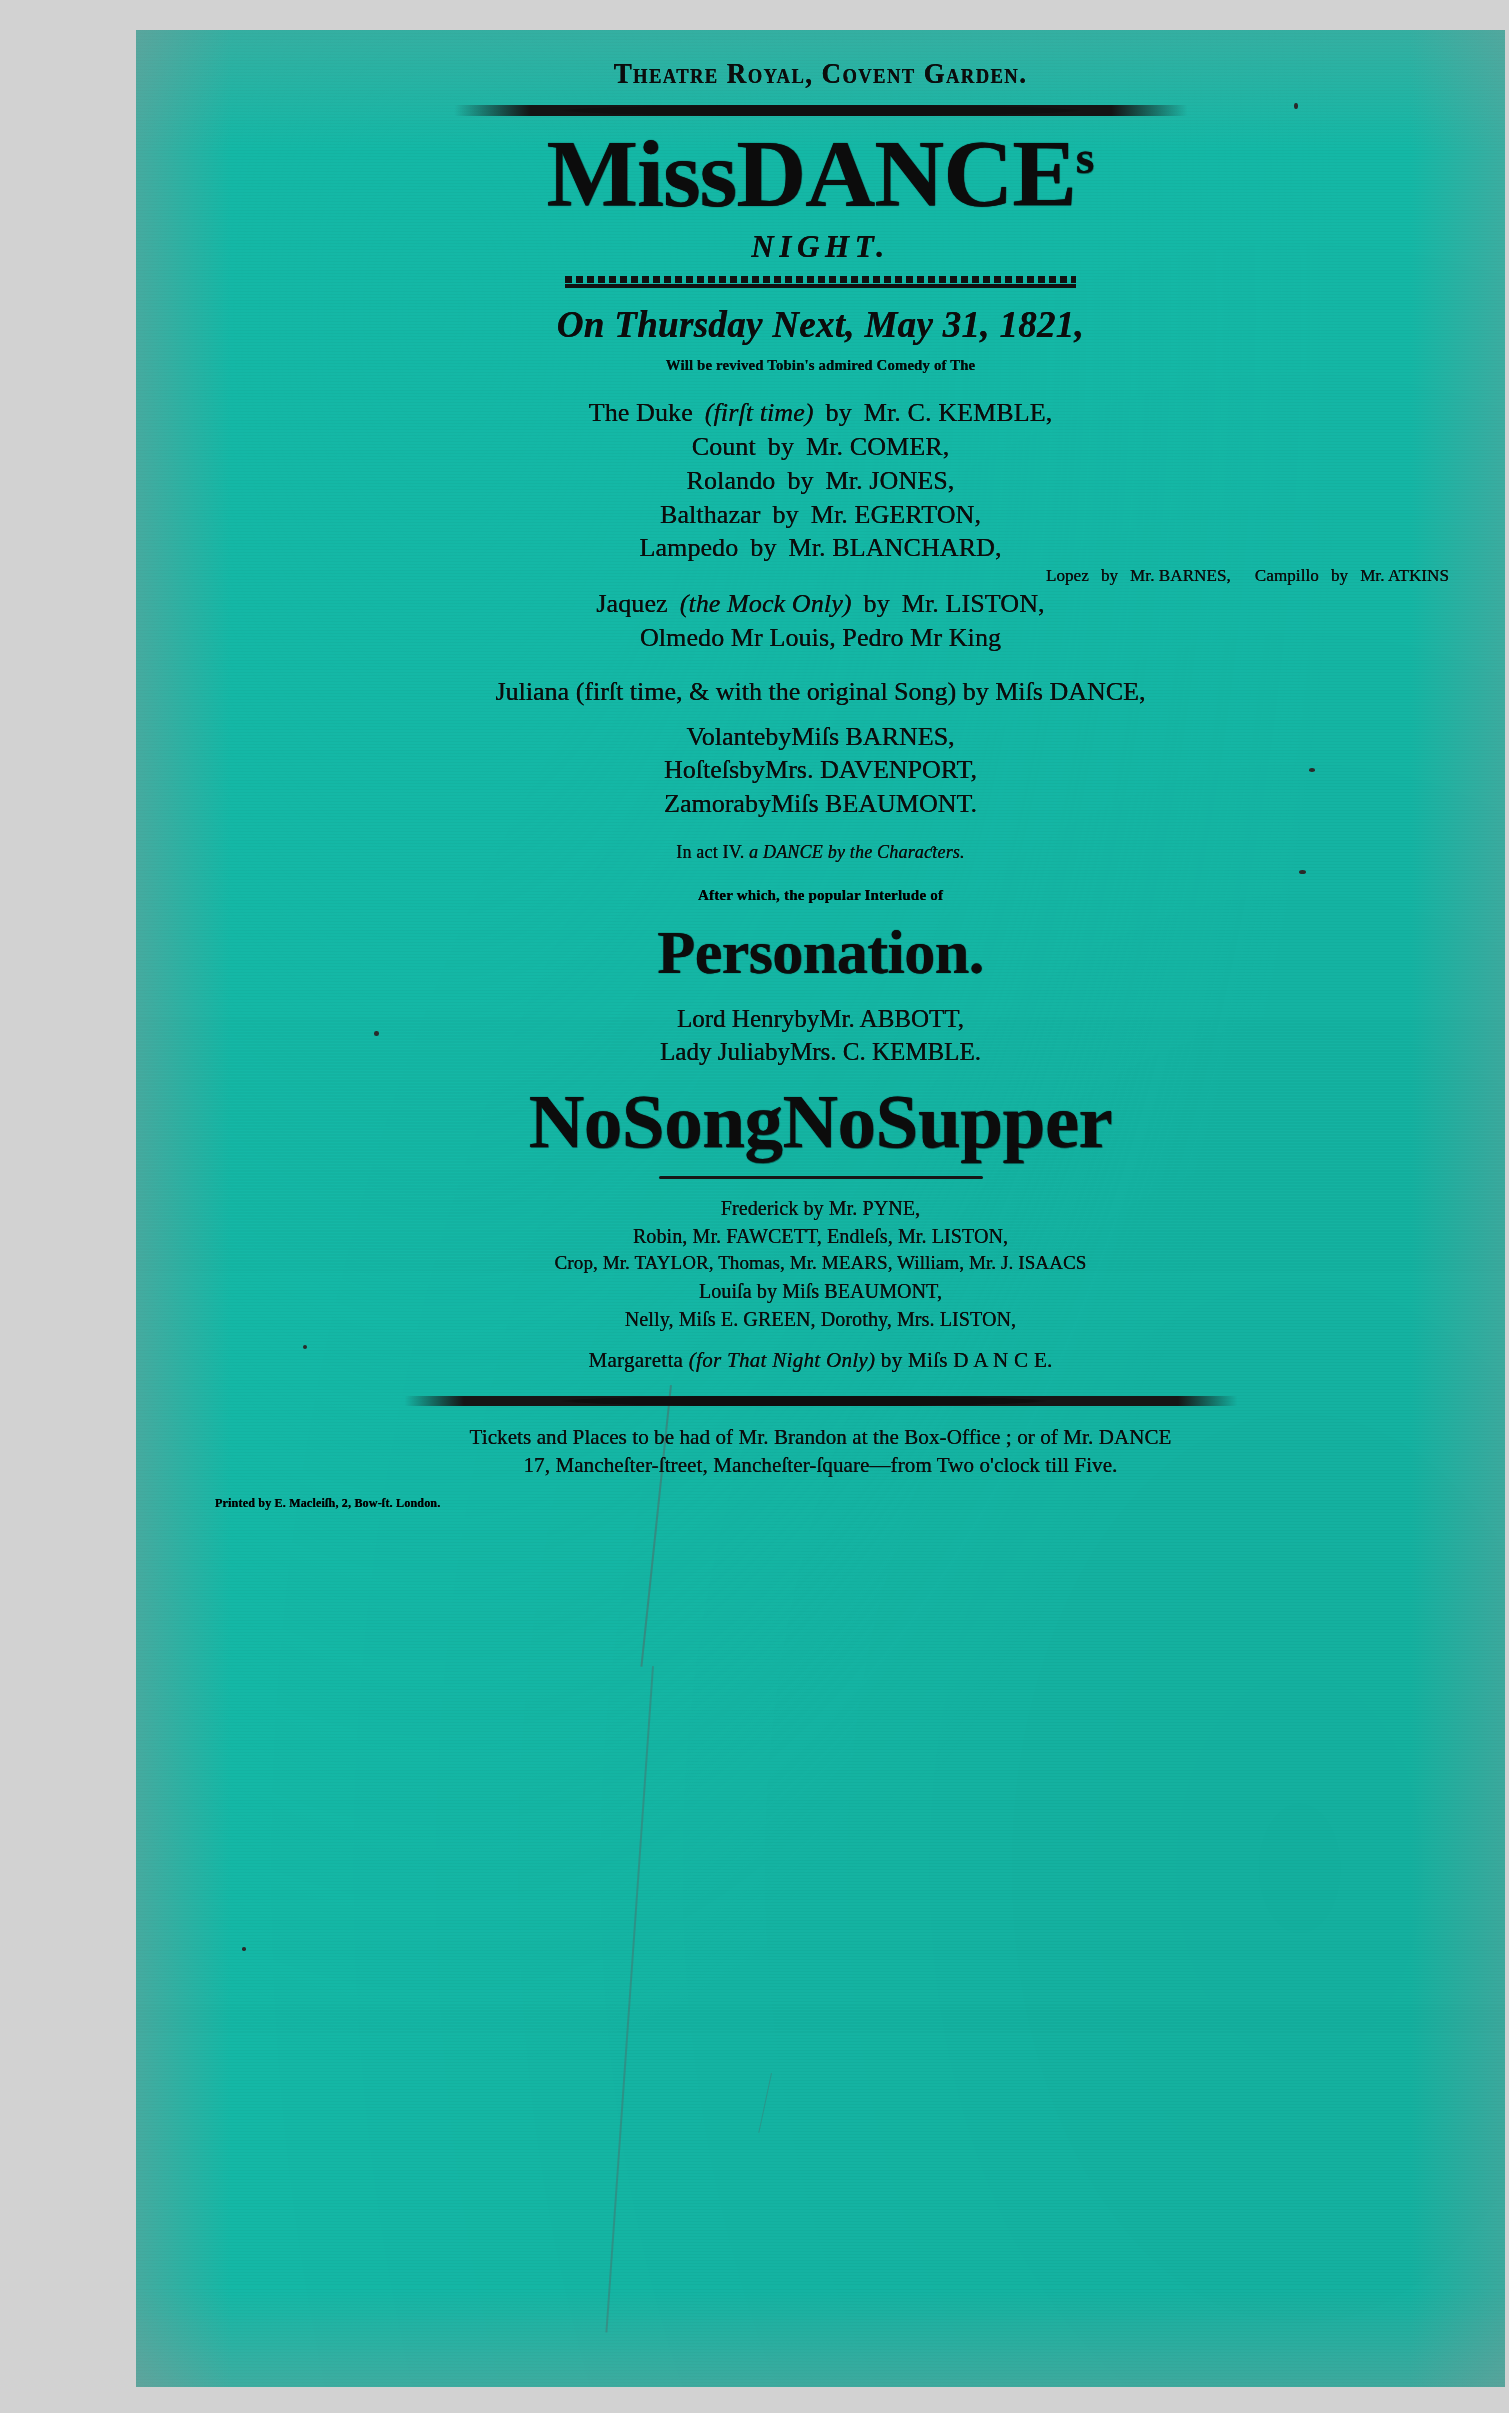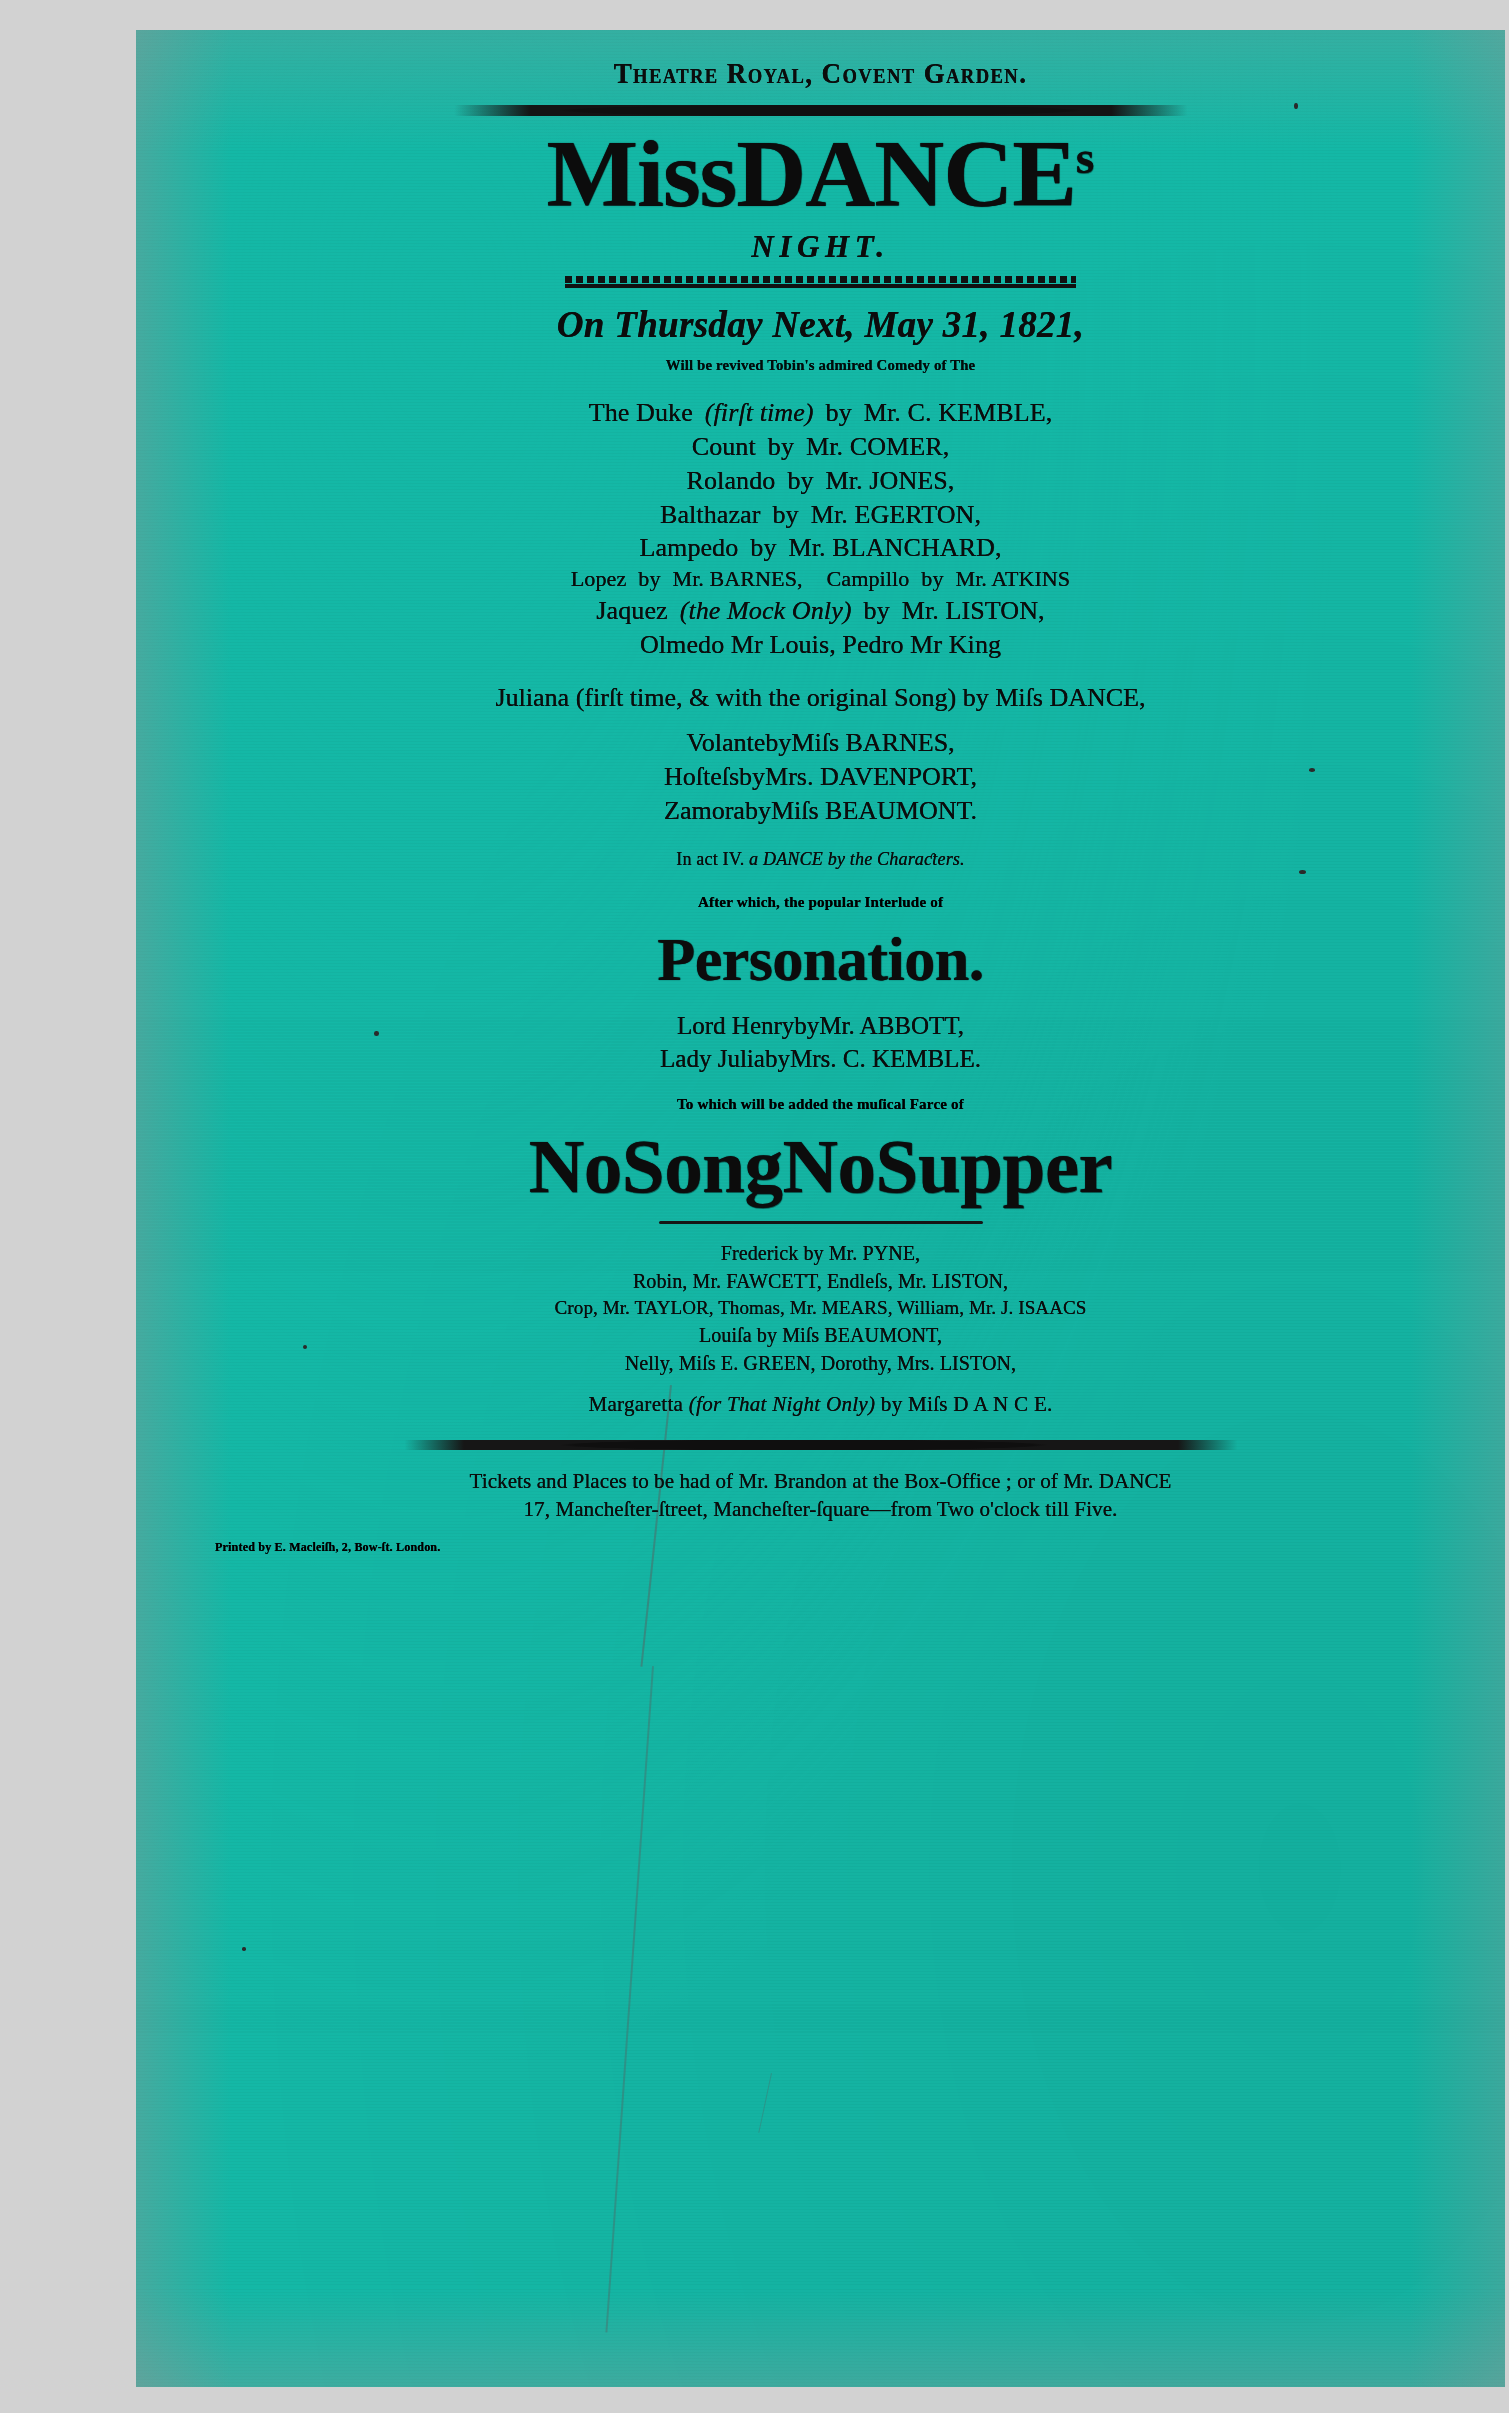--- a/index.html
+++ b/index.html
@@ -168,21 +168,21 @@
   .cast{
     margin:22px 0 0 0;
     font-size:26px;
     line-height:1.30;
     letter-spacing:0.1px;
   }
   .cast .row{ white-space:nowrap; }
   .cast .it{ font-style:italic; }
   .cast .sp{ display:inline-block; width:12px; }
 
-  .cast-wide{ font-size:22px; }
+  .cast-wide{ font-size:17px;text-align:right; }
 
   .juliana{
     margin:20px 0 0 0;
     font-size:26px;
     line-height:1.3;
   }
 
   .cast2{
     margin:11px 0 0 0;
     font-size:26px;
@@ -334,21 +334,20 @@
 
     <div class="after-note ink">After which, the popular Interlude of</div>
 
     <div class="interlude-title ink">Personation.</div>
 
     <div class="cast3 ink">
       <div class="row"><span>Lord Henry</span><span class="sp"></span><span>by</span><span class="sp"></span><span>Mr. ABBOTT,</span></div>
       <div class="row"><span>Lady Julia</span><span class="sp"></span><span>by</span><span class="sp"></span><span>Mrs.  C.  KEMBLE.</span></div>
     </div>
 
-    <div class="farce-note ink">To which will be added the muſical Farce of</div>
 
     <div class="farcetitle ink">NoSongNoSupper</div>
 
     <div class="rule-short"></div>
 
     <div class="cast4 ink">
       <div class="row">Frederick  by  Mr.  PYNE,</div>
       <div class="row">Robin, Mr. FAWCETT,      Endleſs, Mr. LISTON,</div>
       <div class="row wide">Crop, Mr. TAYLOR,     Thomas, Mr. MEARS,   William, Mr. J. ISAACS</div>
       <div class="row">Louiſa by Miſs BEAUMONT,</div>

